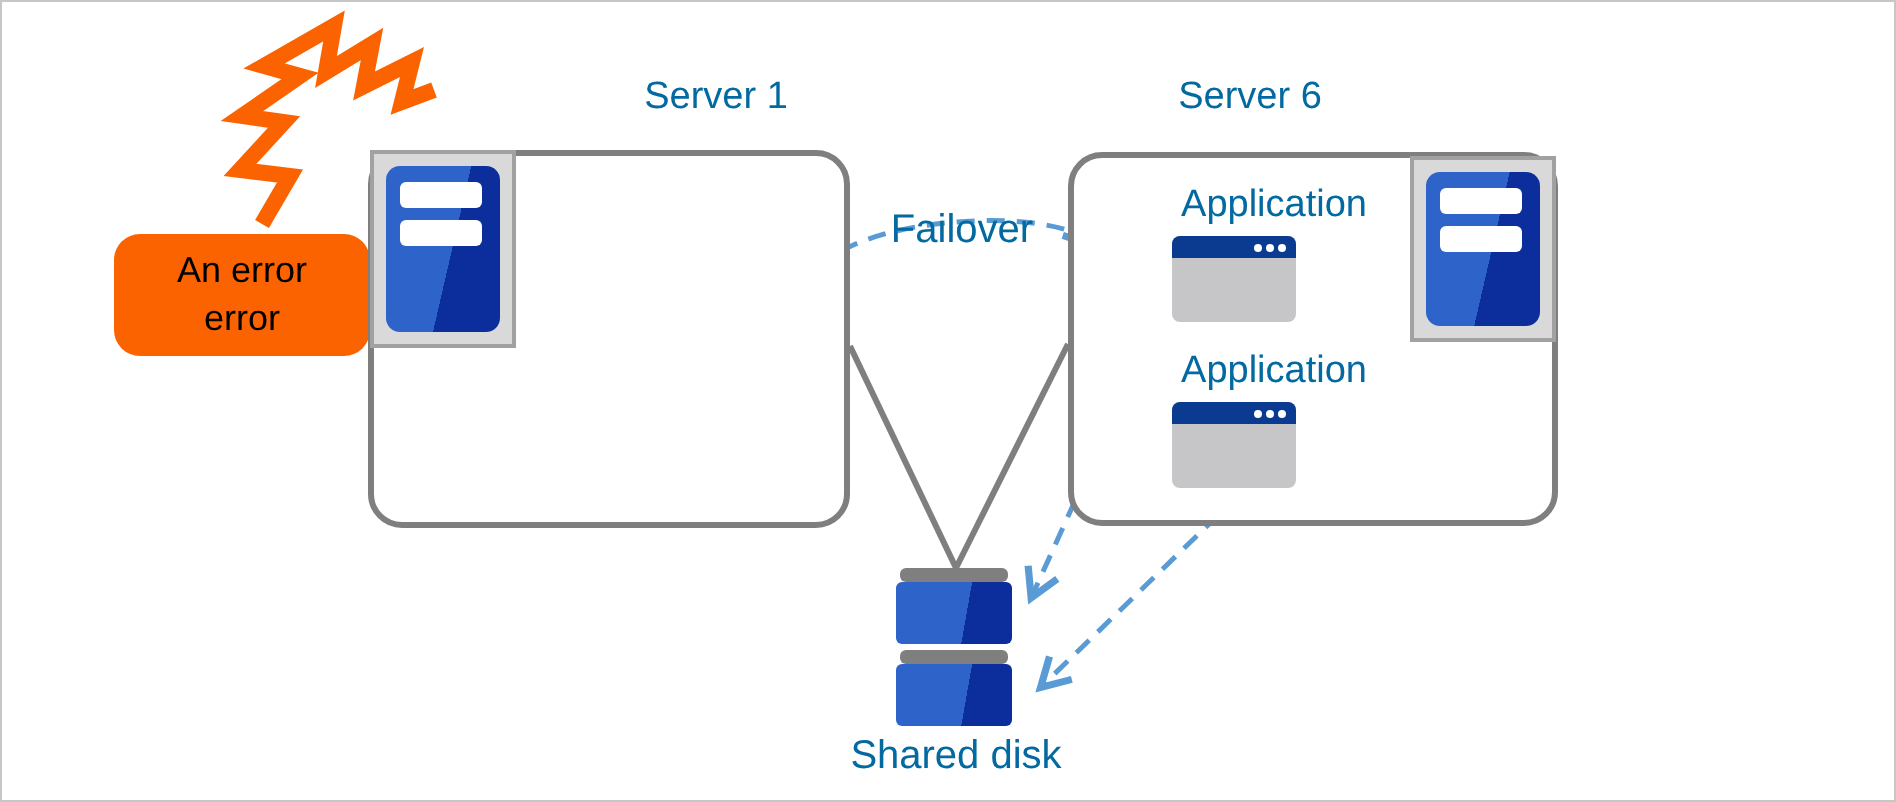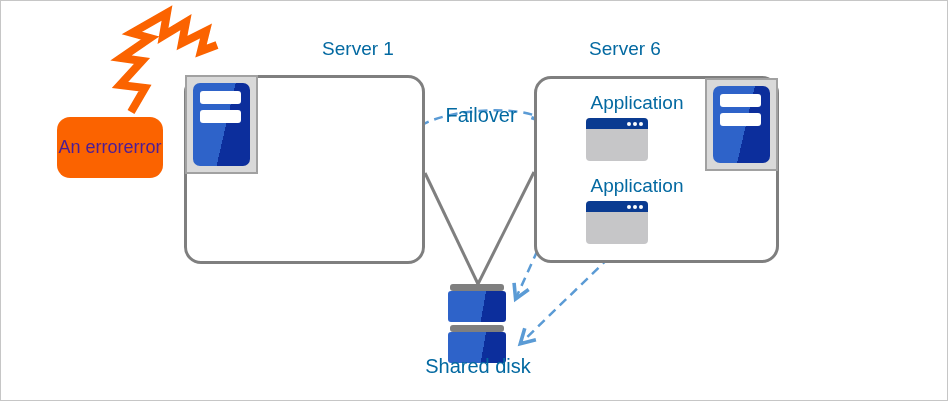--- a/index.html
+++ b/index.html
@@ -20,24 +20,24 @@
     transform:translateX(-50%);
     white-space:nowrap;
     font-size:20px;
     line-height:1.1;
     color:#0369a1;
   }
   .lbl.small{font-size:19px;}
 
   
   .callout{
-    position:absolute;left:56px;top:116px;width:106px;height:61px;
+    position:absolute;left:56px;top:116px;width:128px;height:61px;
     background:#fb6300;border-radius:13px;
-    display:flex;flex-direction:row;align-items:center;justify-content:center;
-    color:#4c1d95;font-size:18px;line-height:1.3;text-align:center;
+    display:flex;flex-direction:column;align-items:center;justify-content:center;
+    color:#000000;font-size:18px;line-height:1.3;text-align:center;
   }
 
   
   .server-box{
     position:absolute;
     border:3px solid #7f7f7f;
     border-radius:17px;
     background:#ffffff;
   }
 
@@ -151,15 +151,15 @@
         <i></i>
       </div>
   </div>
 
   <div class="lbl" style="left:480px;top:83px;margin-top:20px;">Failover</div>
 
   <div class="disk-bar" style="left:449px;top:283px;"></div>
   <div class="disk-block" style="left:447px;top:290px;"></div>
   <div class="disk-bar" style="left:449px;top:324px;"></div>
   <div class="disk-block" style="left:447px;top:331px;"></div>
-  <div class="lbl" style="left:477px;top:354px;">Shared disk</div>
+  <div class="lbl" style="left:477px;top:366px;">Shared disk</div>
 
 </div>
 
 </body></html>

